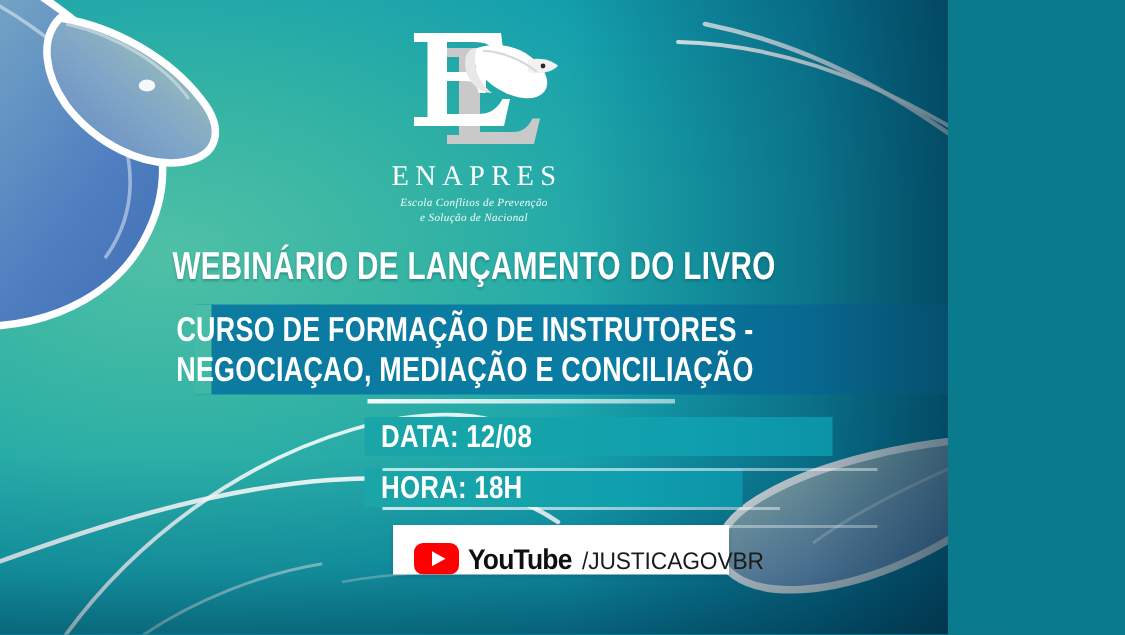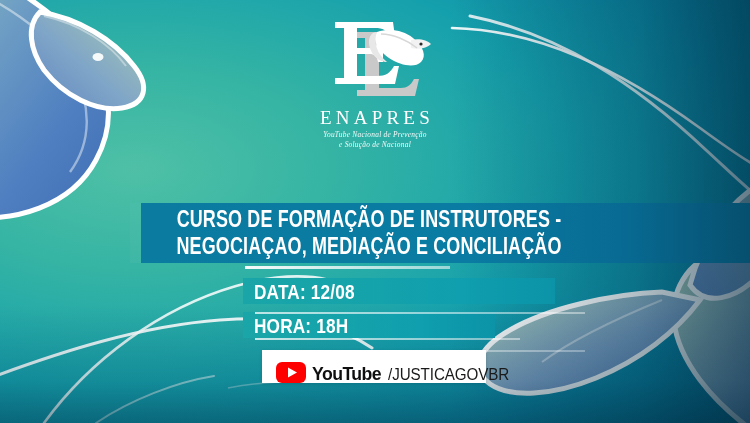--- a/index.html
+++ b/index.html
@@ -3,21 +3,21 @@
 <meta charset="utf-8">
 <style>
   * { margin:0; padding:0; box-sizing:border-box; }
   html,body { width:750px; height:423px; overflow:hidden; }
   body {
     font-family:"Liberation Sans", sans-serif;
     background:#0a7b8c;
   }
   .poster {
     position:relative;
-    width:750px; height:423px;
+    width:632px; height:423px;
     overflow:hidden;
     background:
       radial-gradient(120% 110% at 18% 40%, #4fc0a6 0%, #35b4a4 22%, #15a0ad 48%, #0a87a5 68%, #067696 82%, #04566f 100%);
   }
   
   .vignette-r {
     position:absolute; inset:0;
     background:linear-gradient(to right, rgba(0,40,60,0) 60%, rgba(0,42,64,0.30) 85%, rgba(0,38,60,0.60) 100%);
     pointer-events:none;
   }
@@ -229,25 +229,28 @@
 
       <path d="M62,18 C74,14 88,16 98,24 C108,32 112,42 106,48 C100,54 86,52 74,44
                C64,37 56,26 62,18 Z" fill="#ffffff"></path>
       <path d="M96,26 C104,24 112,26 116,30 C112,34 104,36 96,34 Z" fill="#f2f2f2"></path>
       <path d="M66,20 C78,20 92,26 102,34" fill="none" stroke="#d8d8d8" stroke-width="1.4"></path>
       <circle cx="106" cy="30" r="1.6" fill="#2b2b2b"></circle>
       <path d="M62,18 C58,28 62,40 72,48 C62,48 54,38 54,28 C54,22 57,18 62,18 Z" fill="#e8e8e8"></path>
     </svg>
     <div class="logo-name">ENAPRES</div>
     <div class="logo-sub">
-      <div>YouTube Nacional de Prevenção</div>
+      <div>Escola Conflitos de Prevenção</div>
       <div>e Solução de Nacional</div>
     </div>
   </div>
 
+  <div class="headline-wrap">
+    <div class="headline">WEBINÁRIO DE LANÇAMENTO DO LIVRO</div>
+  </div>
 
   <div class="sub-band"></div>
   <div class="sub-band-edge"></div>
   <div class="subtitle-wrap">
     <div class="subtitle">CURSO DE FORMAÇÃO DE INSTRUTORES -</div>
     <div class="subtitle">NEGOCIAÇAO, MEDIAÇÃO E CONCILIAÇÃO</div>
   </div>
 
   <div class="info-zone">
     <div class="rule rule-top"></div>

